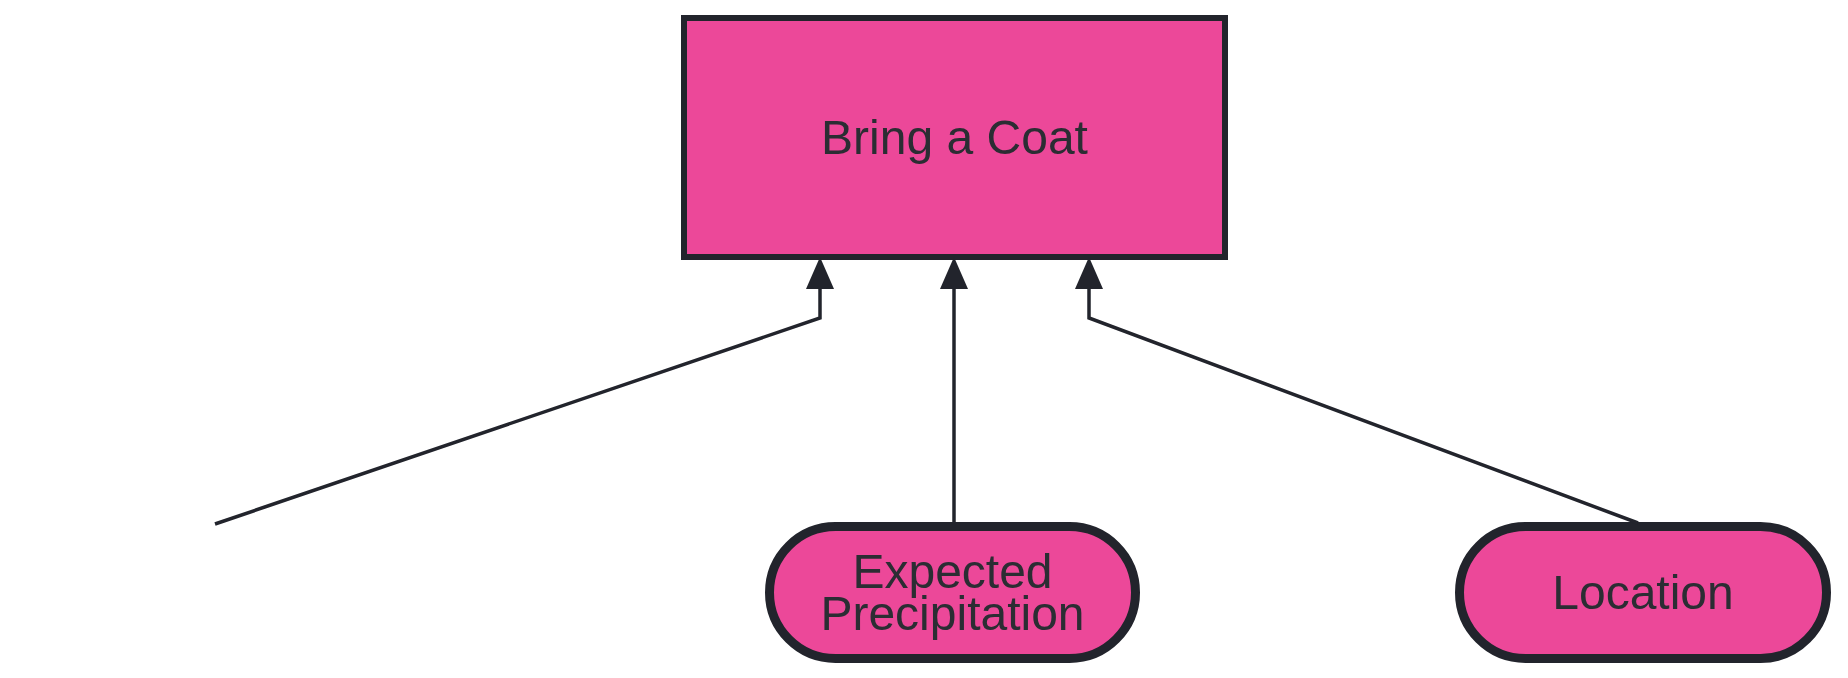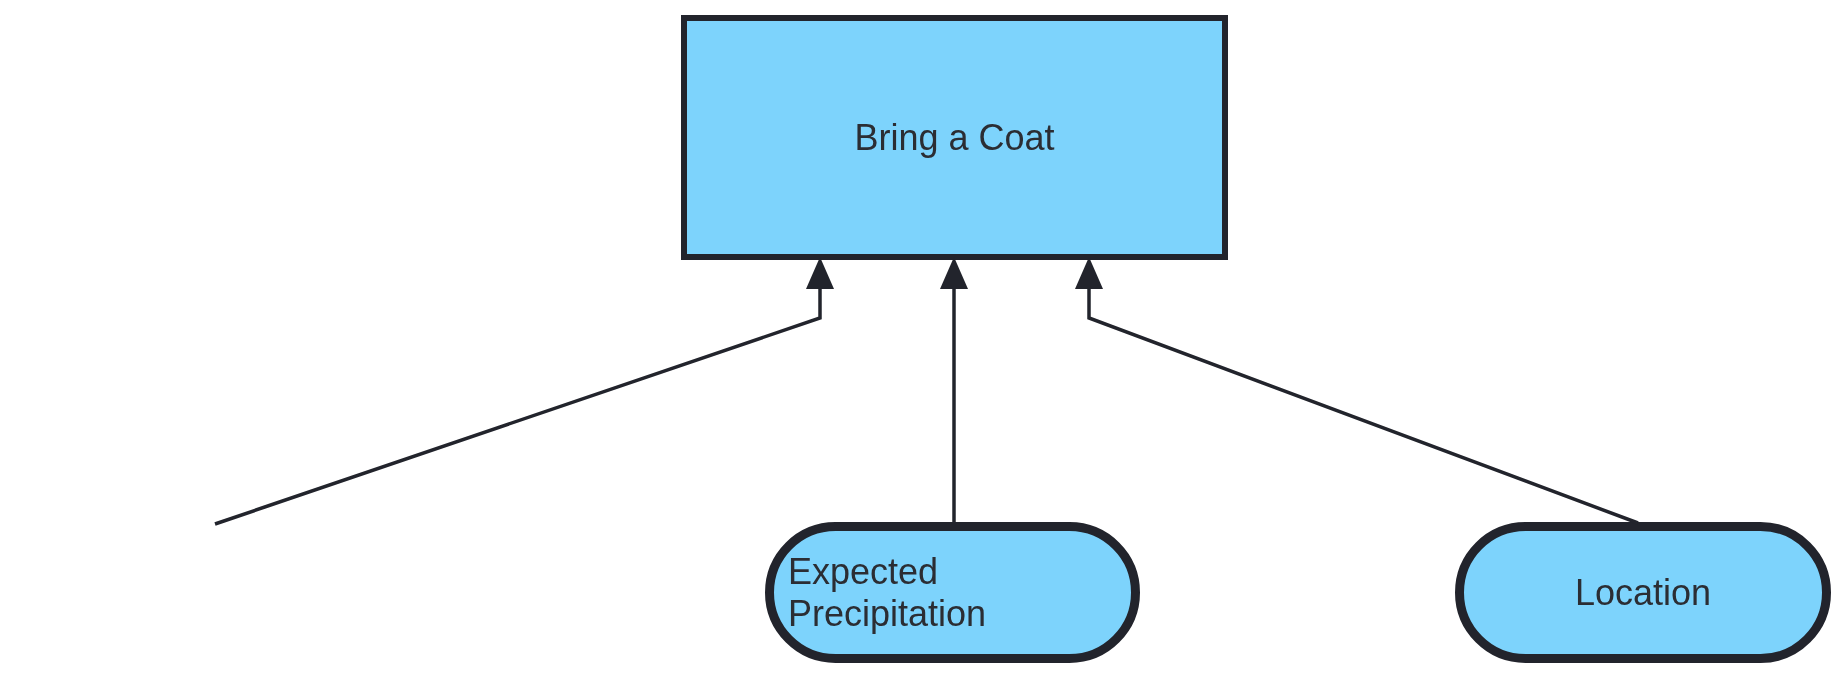--- a/index.html
+++ b/index.html
@@ -14,23 +14,24 @@
     background: #ffffff;
     font-family: "Liberation Sans", sans-serif;
     overflow: hidden;
   }
   .node {
     position: absolute;
     box-sizing: border-box;
     display: flex;
     align-items: center;
     justify-content: center;
-    background: #7dd3fc;
+    text-align: center;
+    background: #ec4899;
     color: #2b2d33;
-    font-size: 36px;
+    font-size: 48px;
     line-height: 42px;
   }
   .decision {
     left: 681px;
     top: 15px;
     width: 547px;
     height: 245px;
     border: 6px solid #22242c;
   }
   .pill {

